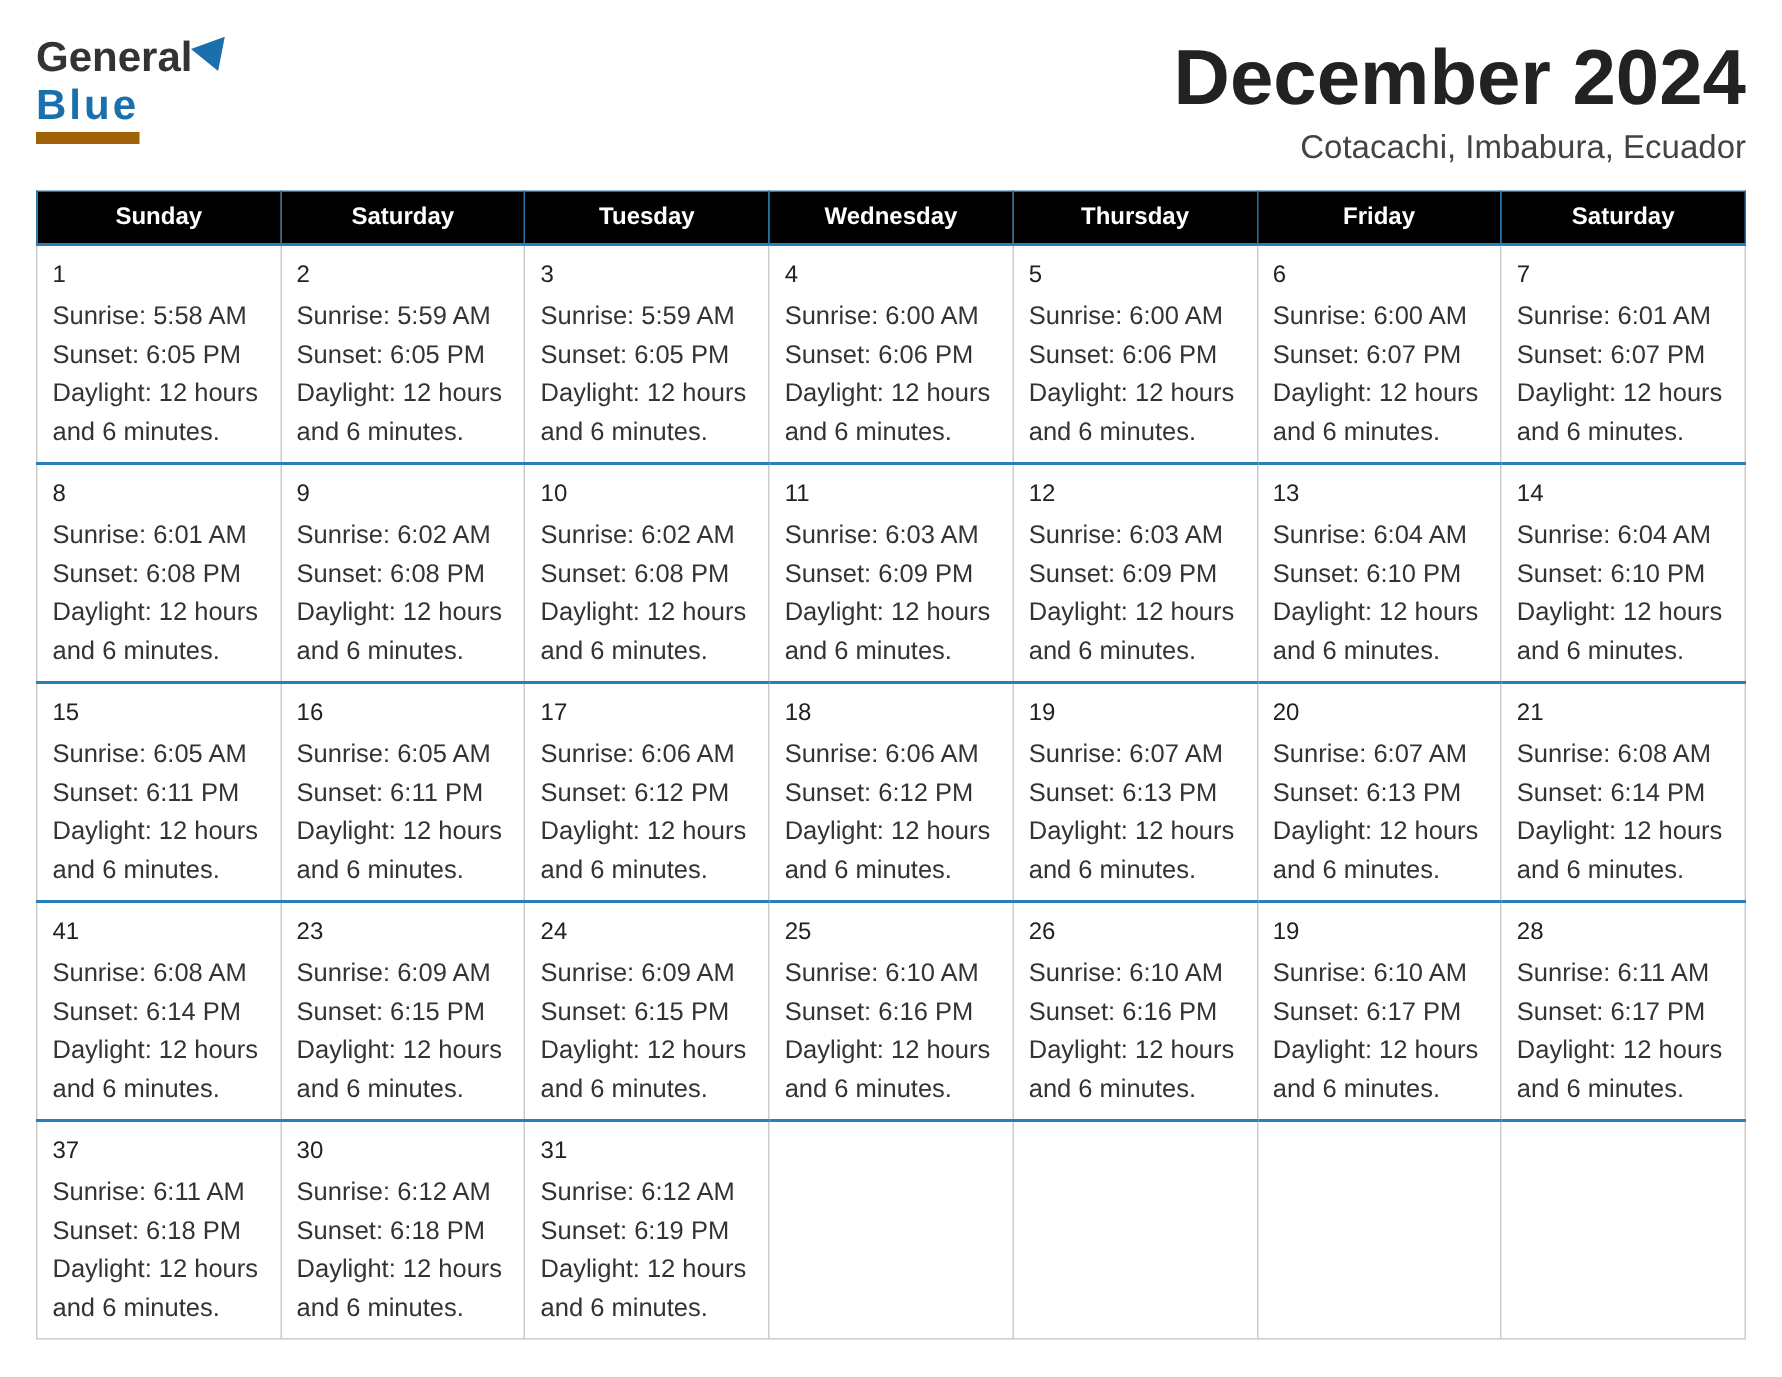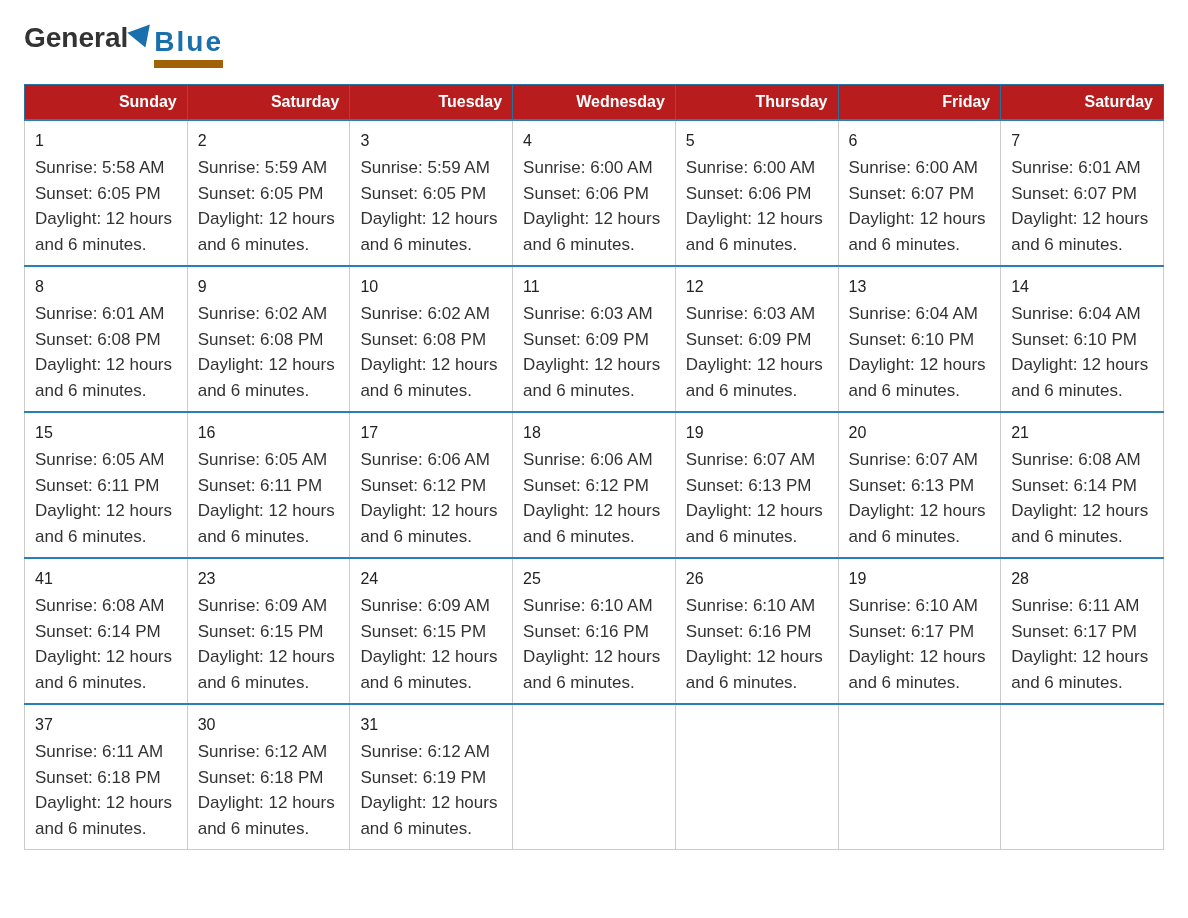--- a/index.html
+++ b/index.html
@@ -11,22 +11,22 @@
       min-height: 918px;
     }
     .header-area {
       display: flex;
       justify-content: space-between;
       align-items: flex-start;
       margin-bottom: 16px;
     }
     .logo-area {
       display: flex;
-      flex-direction: row;
-      align-items: flex-start;
+      flex-direction: column;
+      align-items: center;
     }
     .logo-text {
       display: flex;
       align-items: center;
       font-size: 28px;
       font-weight: bold;
       color: #333;
       line-height: 1;
     }
     .logo-general { color: #333; }
@@ -63,26 +63,26 @@
       font-size: 22px;
       color: #444;
       margin-top: 4px;
     }
     table {
       width: 100%;
       border-collapse: collapse;
       table-layout: fixed;
     }
     thead th {
-      background-color: #b91c1c;
+      background-color: #000000;
       color: #fff;
       font-size: 16px;
       font-weight: bold;
       padding: 8px 10px;
-      text-align: right;
+      text-align: center;
       border: 1px solid #2472a4;
     }
     tbody td {
       vertical-align: top;
       padding: 8px 10px;
       font-size: 13px;
       color: #222;
       border: 1px solid #ccc;
       border-top: 2px solid #2980b9;
       height: 110px;
@@ -106,20 +106,24 @@
 </head>
 <body>
 
 <div class="header-area">
   <div class="logo-area">
     <div class="logo-text">
       <span class="logo-general">General</span>
       <span class="logo-triangle"></span>
     </div>
     <div class="logo-underline">Blue</div>
+  </div>
+  <div class="title-area">
+    <div class="month-title">December 2024</div>
+    <div class="location-title">Cotacachi, Imbabura, Ecuador</div>
   </div>
 </div>
 
 <table>
   <thead>
     <tr>
     <th>Sunday</th>
         <th>Saturday</th>
         <th>Tuesday</th>
         <th>Wednesday</th>

